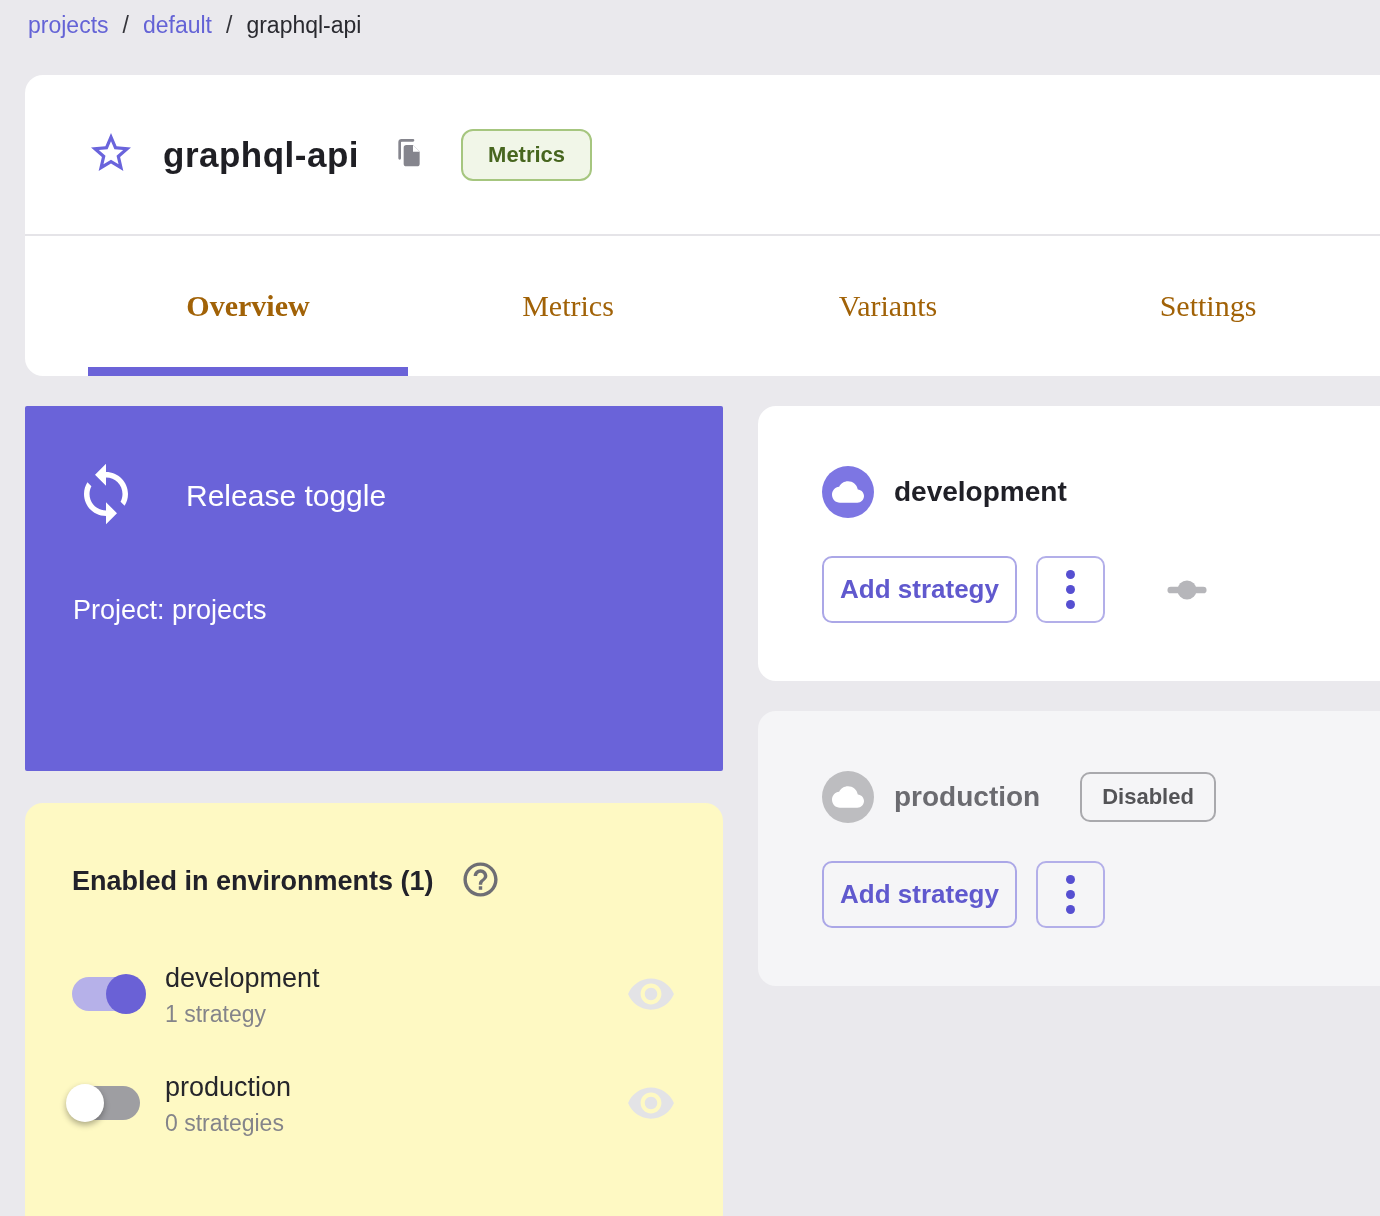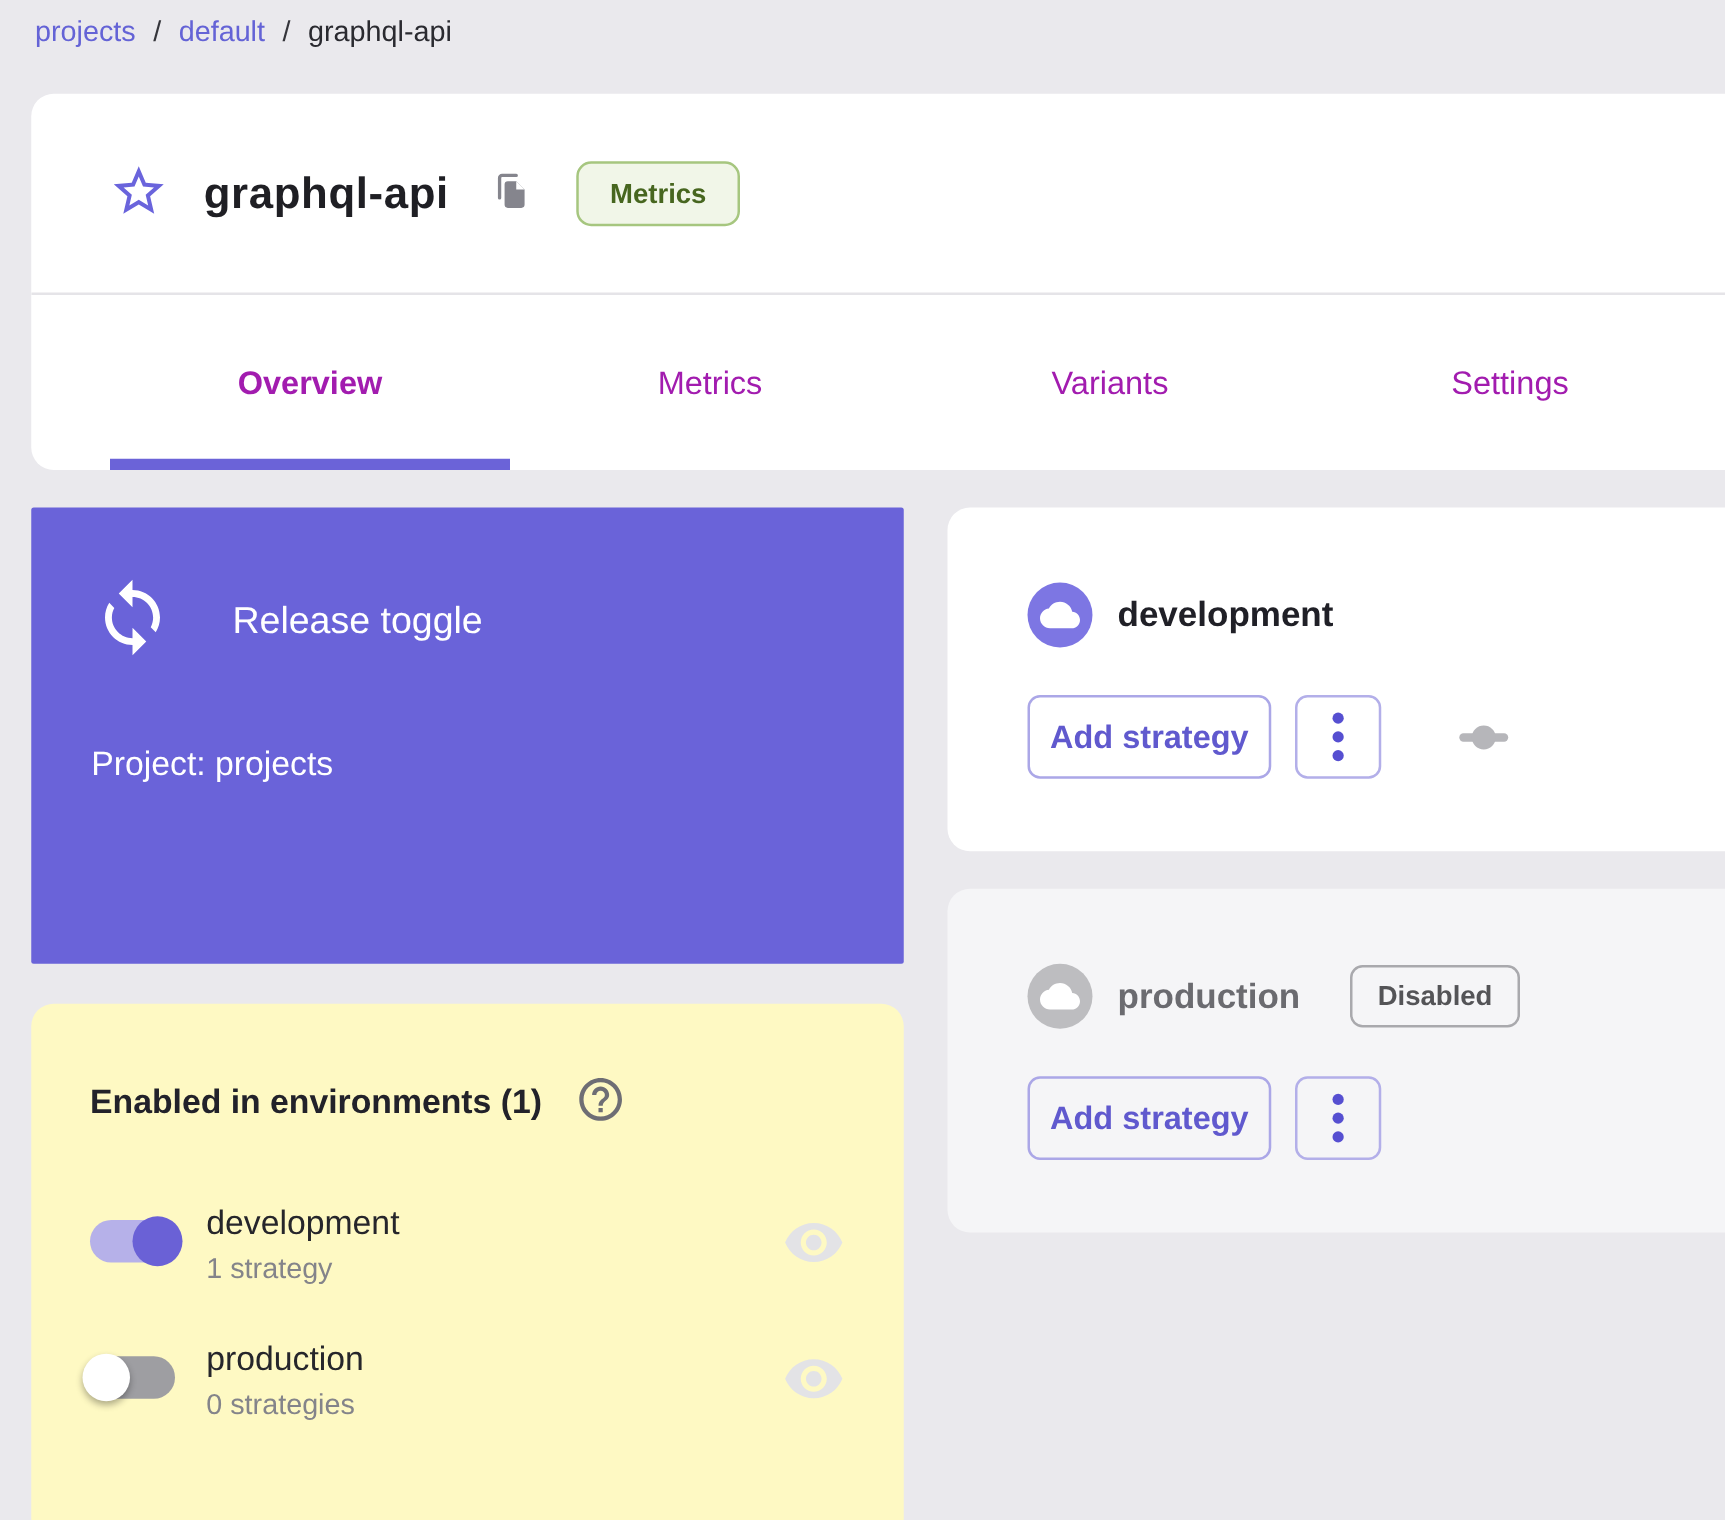--- a/index.html
+++ b/index.html
@@ -19,23 +19,23 @@
   .header-card { margin:36px 0 0 25px; width:1430px; background:#fff; border-radius:18px; overflow:hidden; }
   .header-top { height:161px; display:flex; align-items:center; padding-left:62px; border-bottom:2px solid #e5e4e8; }
   .star-btn { width:48px; height:48px; background:none; border:none; cursor:pointer; display:flex; align-items:center; }
   .page-title { font-size:35px; font-weight:600; color:#1f1f24; margin-left:28px; letter-spacing:.5px; }
   .copy-btn { background:none; border:none; cursor:pointer; margin-left:34px; display:flex; align-items:center; }
   .chip-active { margin-left:36px; background:#f1f6e8; border:2px solid #a6c67f; color:#47661f;
     font-size:22px; font-weight:bold; padding:11px 25px; border-radius:12px; }
 
   
   .tabs { height:140px; display:flex; padding-left:63px; }
-  .tab { width:320px; display:flex; align-items:center; justify-content:center; font-size:26px;
-    color:#a21caf; position:relative; cursor:pointer; background:none; border:none;
-    font-family:Liberation Sans, sans-serif; }
+  .tab { width:320px; display:flex; align-items:center; justify-content:center; font-size:30px;
+    color:#a16207; position:relative; cursor:pointer; background:none; border:none;
+    font-family:Liberation Serif, serif; }
   .tab.active { font-weight:bold; }
   .tab.active::after { content:""; position:absolute; left:0; right:0; bottom:0; height:9px; background:#6b63d8; }
 
   
   .content { display:flex; margin:30px 0 0 25px; gap:35px; }
   .left-col { width:698px; flex:none; }
   .right-col { width:672px; flex:none; }
 
   
   .release-card { height:365px; border-radius:2px; background:#6a63d9; color:#fff; padding:55px 48px; margin-bottom:32px; }

